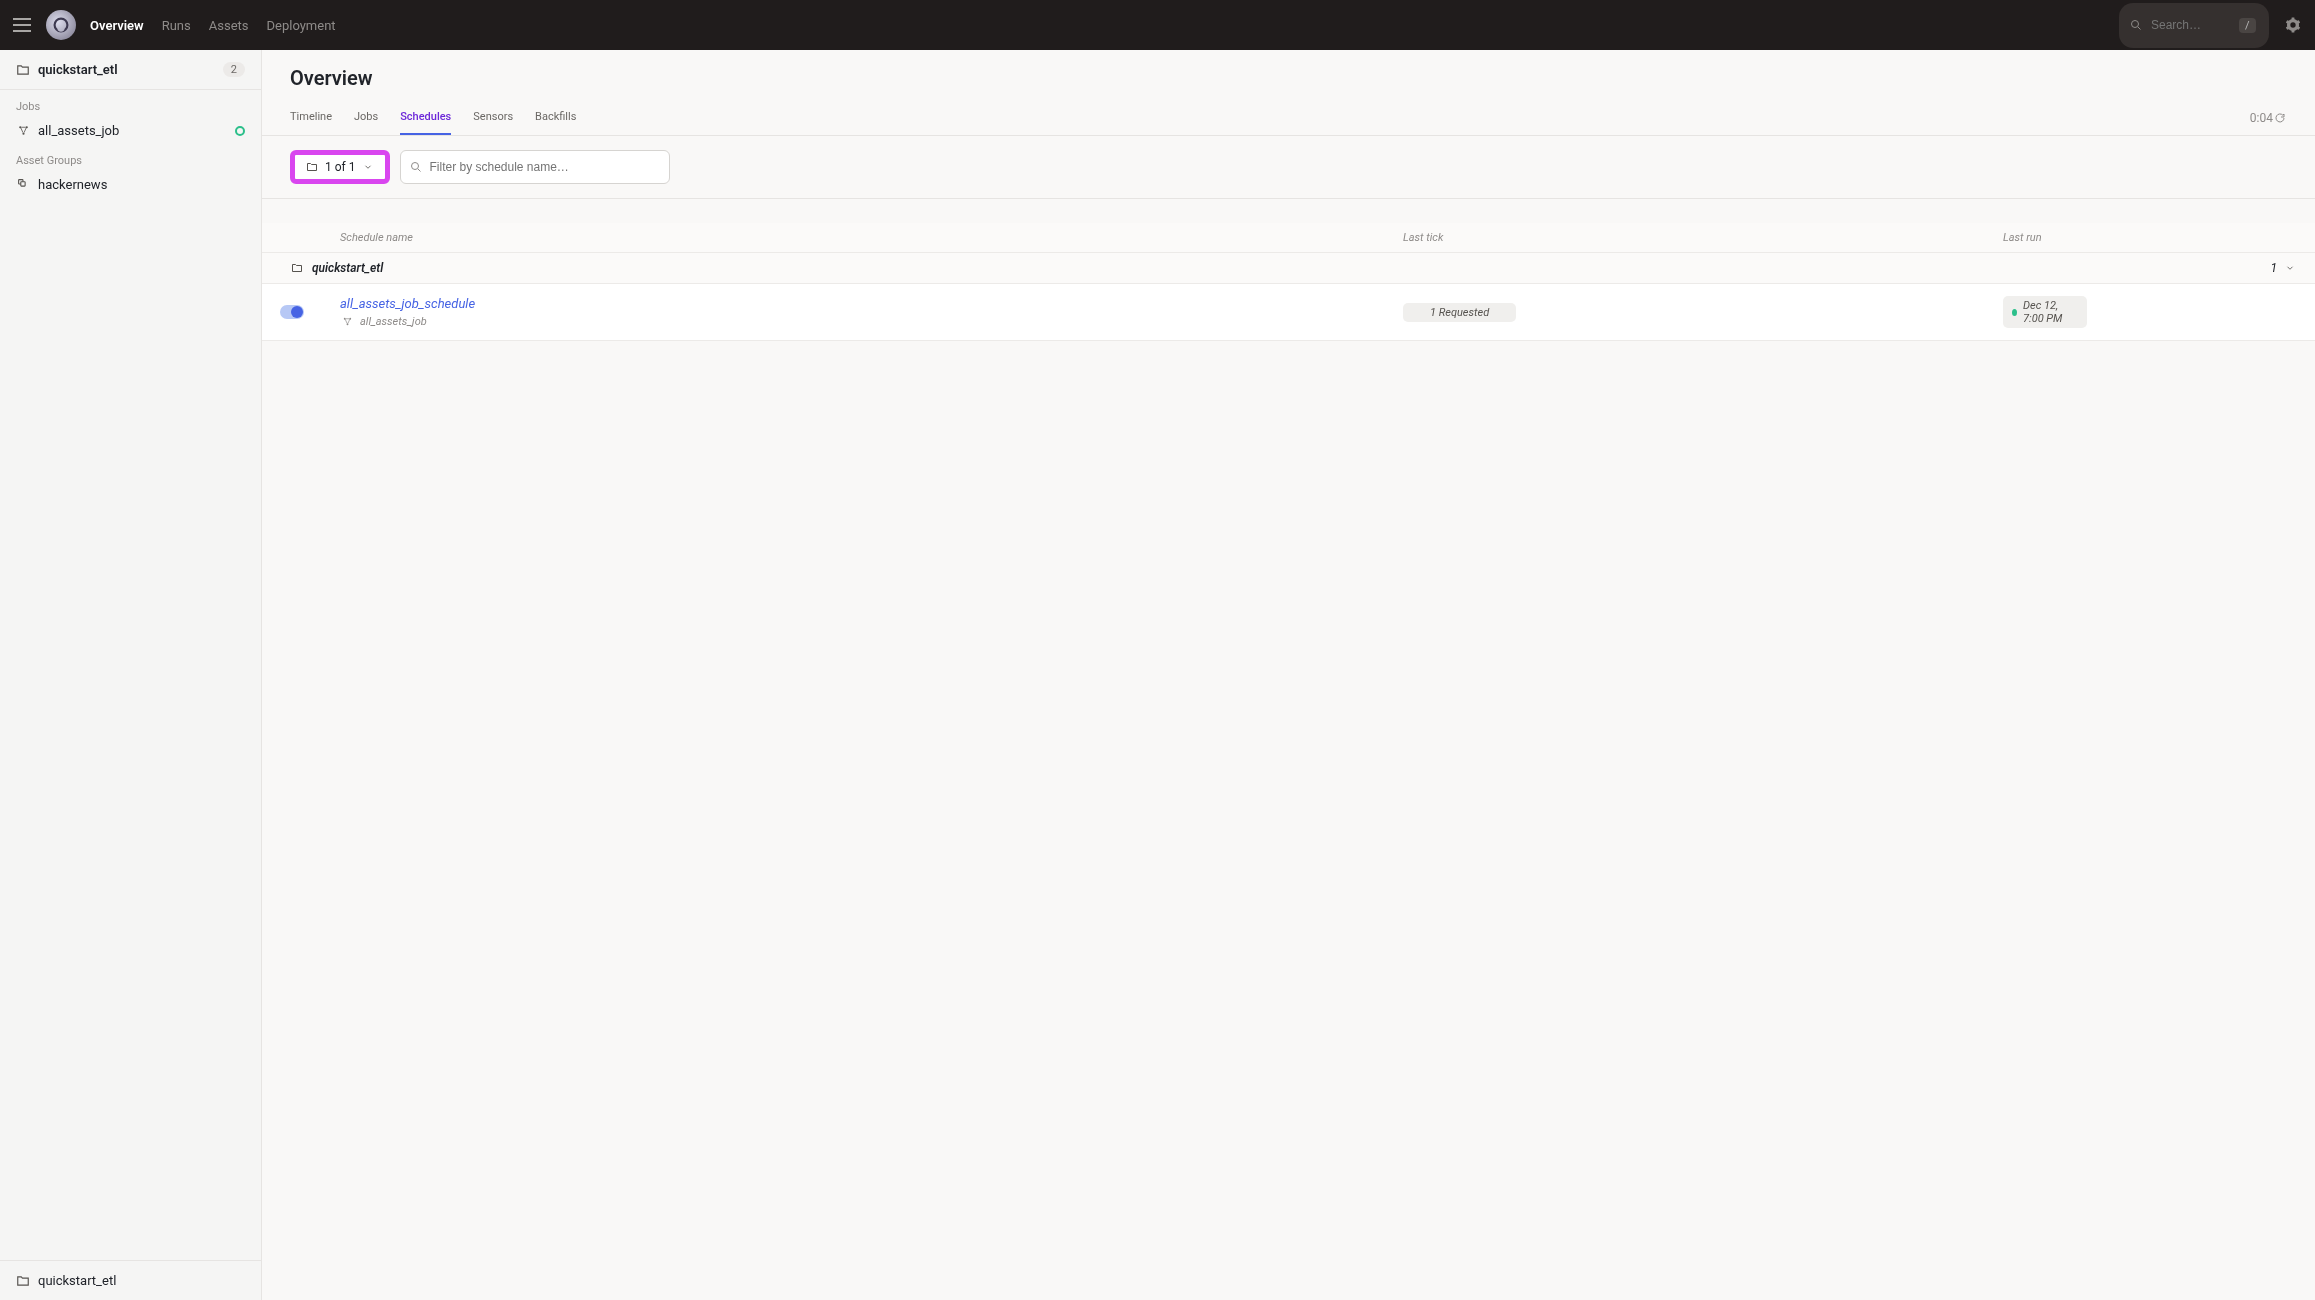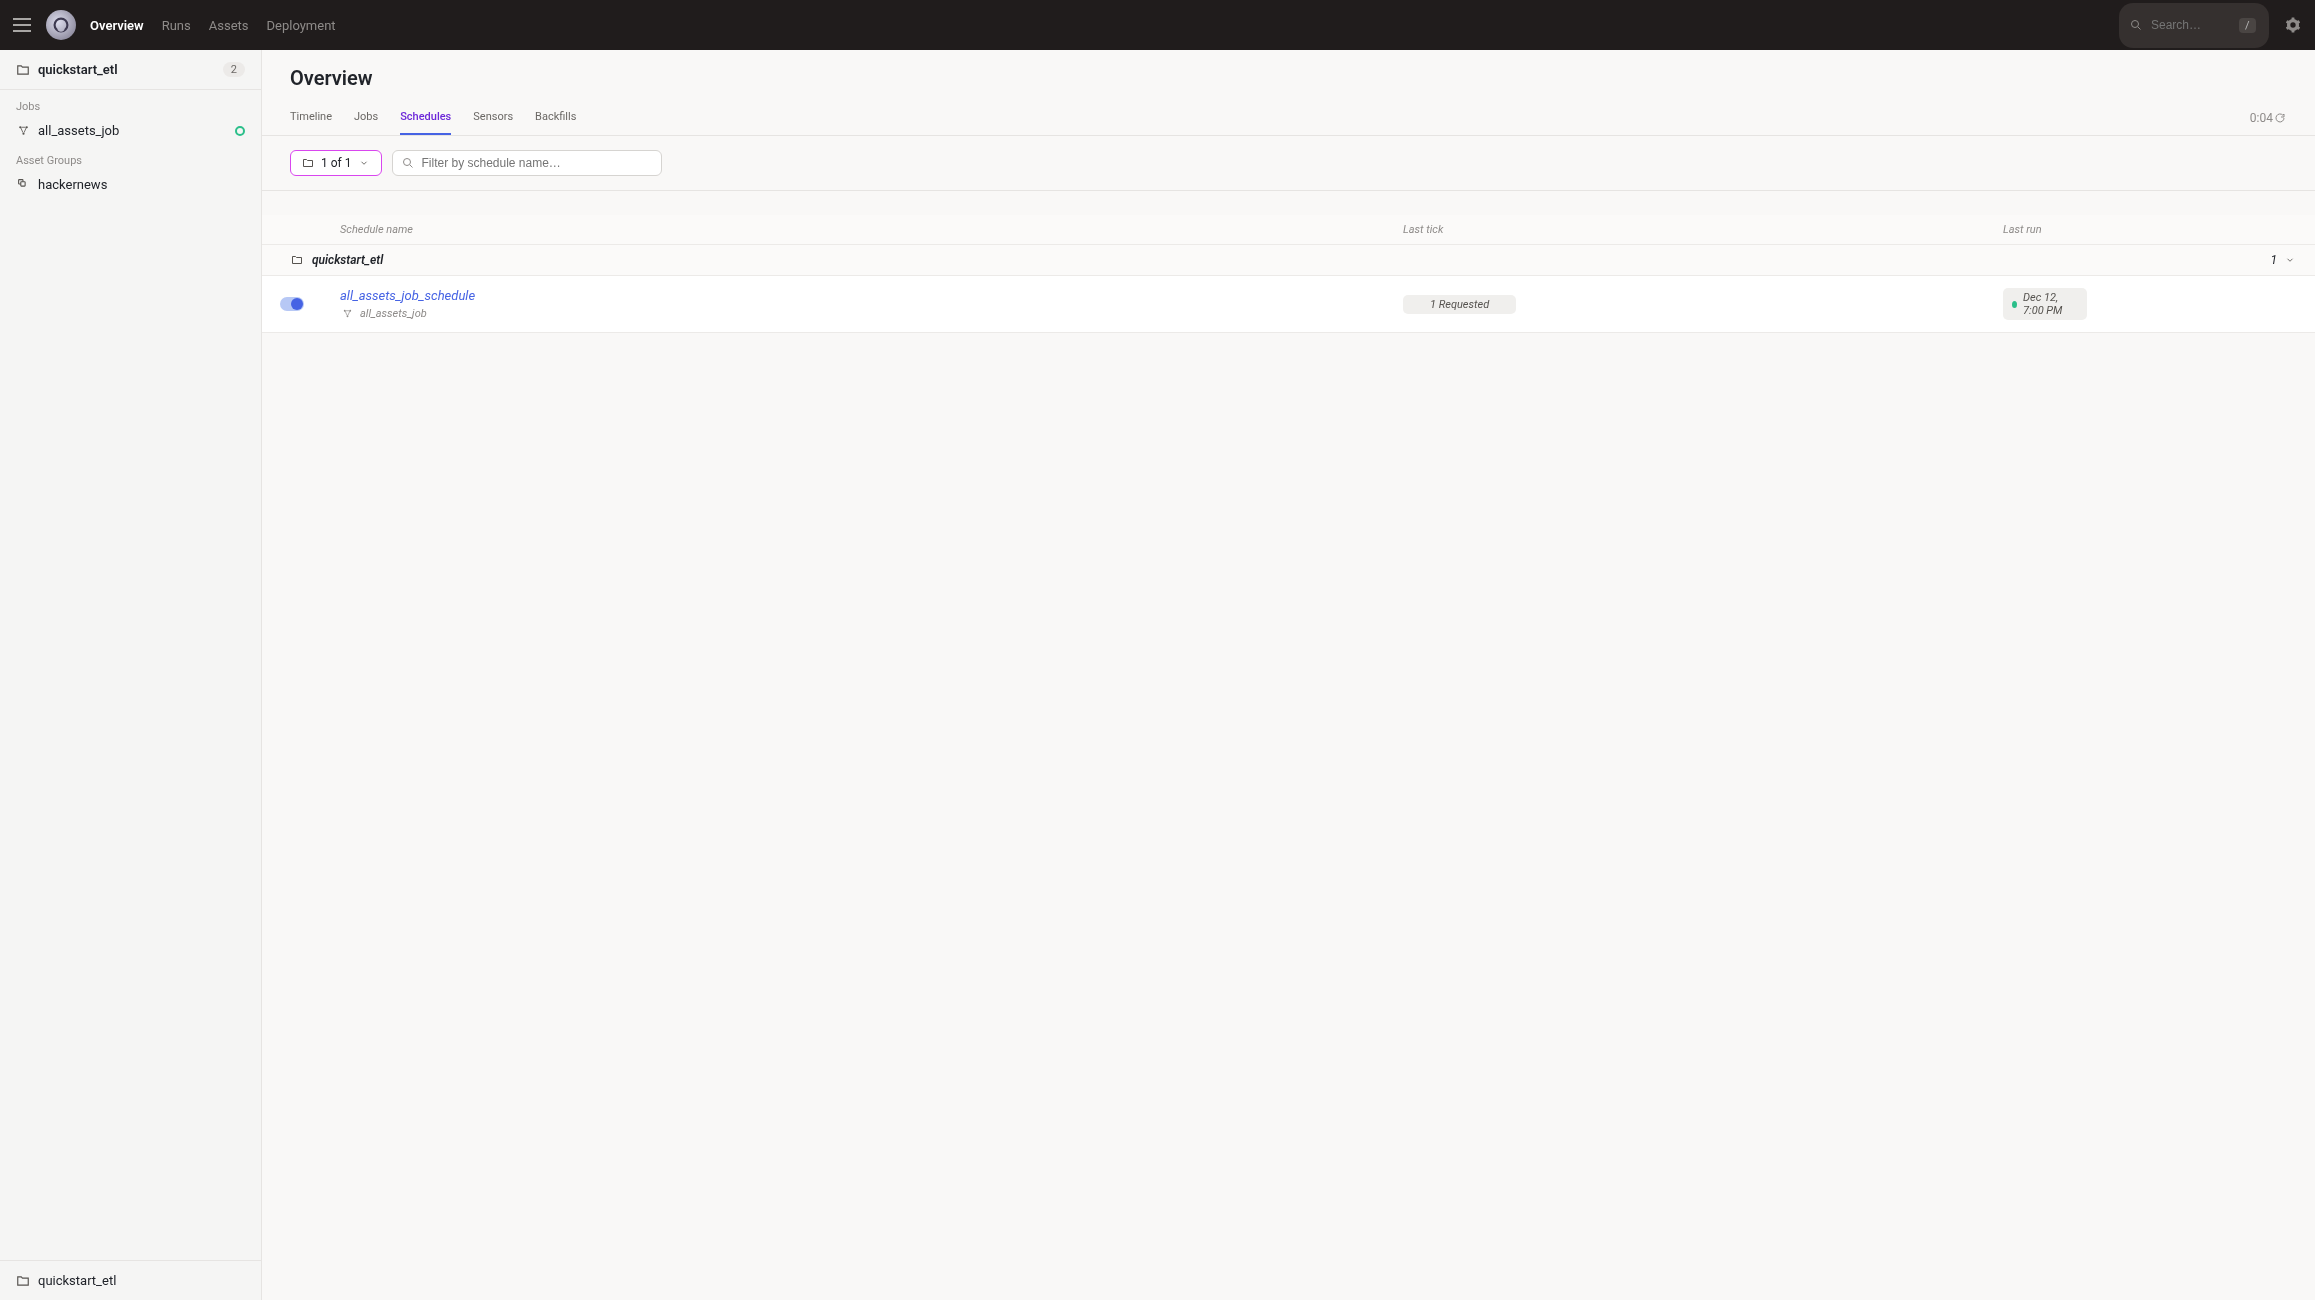--- a/index.html
+++ b/index.html
@@ -59,21 +59,21 @@
     .content h1 { font-size:20px; font-weight:600; padding: 16px 28px 10px;}
     .tabs-row { display:flex; align-items:center; border-bottom:1px solid #e6e4e2; padding: 0 28px;}
     .tabs { display:flex; gap:22px;}
     .tabs a { padding: 10px 0; font-size:11px; color:#6b6865; text-decoration:none; cursor:pointer; border-bottom:2px solid transparent;}
     .tabs a.active { color:#6d28d9; border-bottom-color:#4663e4; font-weight:500;}
     .tabs-row .spacer{flex:1;}
     .tabs-row .timer{font-size:12px;color:#8e8b89; display:flex;align-items:center;}
     
     .toolbar { display:flex; gap:10px; padding: 14px 28px; border-bottom:1px solid #e6e4e2;}
     .toolbar .repo-select {
-      display:flex;align-items:center;gap:6px; border:1px solid #d946ef; border-radius:6px; background:#fff; padding:5px 10px; font-size:12px; cursor:pointer;
+      display:flex;align-items:center;gap:6px; border:5px solid #d946ef; border-radius:6px; background:#fff; padding:5px 10px; font-size:12px; cursor:pointer;
     }
     .toolbar .filter {
       display:flex;align-items:center;gap:6px; border:1px solid #d6d4d1; border-radius:6px; background:#fff; padding:5px 8px; width: 270px;
     }
     .toolbar .filter input { border:none; outline:none; font-size:12px; flex:1;}
     
     .table { background:#fff;font-style:italic;}
     .table .header-row, .table .group-row, .table .data-row {
       display:grid;
       grid-template-columns: 60px 1fr 600px 120px 150px 60px;

